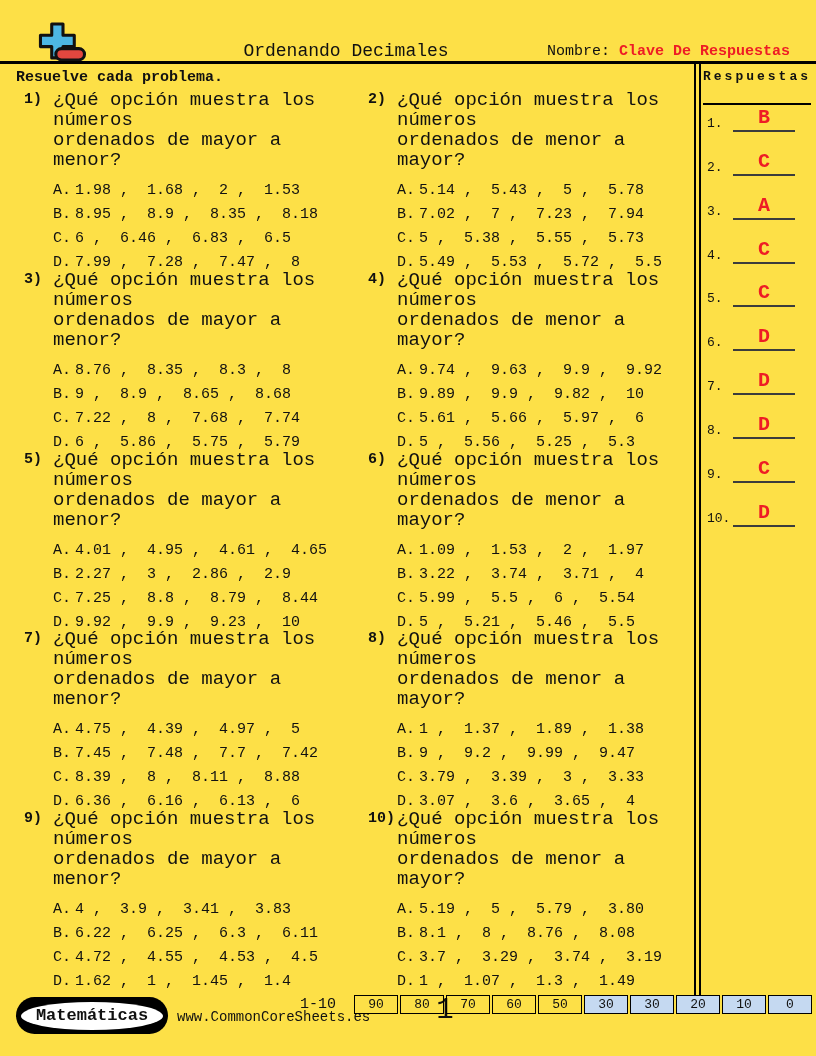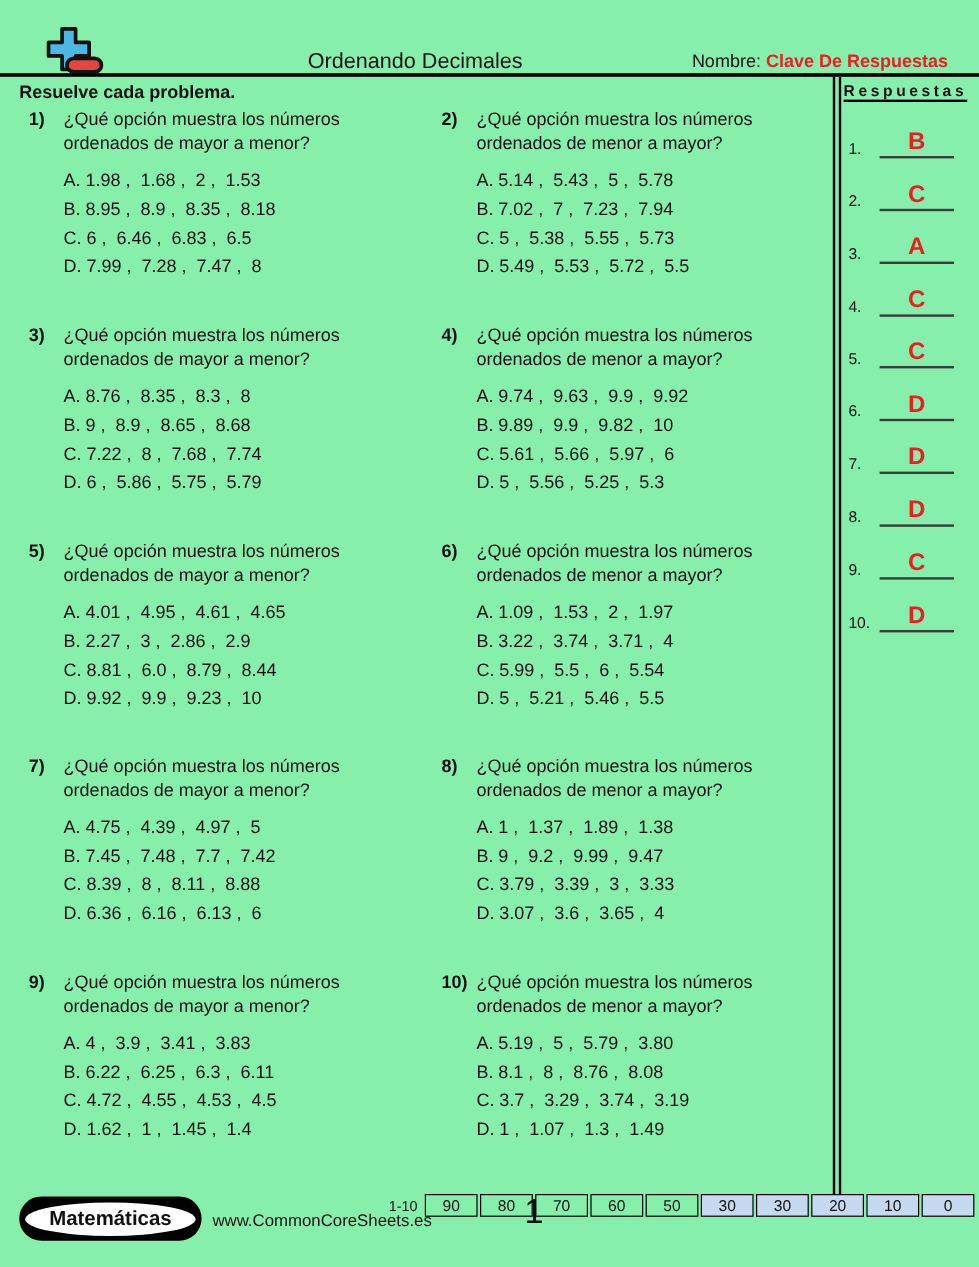--- a/index.html
+++ b/index.html
@@ -2,70 +2,70 @@
 <html style="--accent-red: #ee1c25; --logo-blue: #4db7e4; --logo-red: #e2473f; --shaded-cell: #c5d9f1; --ink: #111111;"><head>
 <meta charset="utf-8">
 <style>
   :root{
     --accent-red:#ee1c25; --logo-blue:#4db7e4; --logo-red:#e2473f;
     --shaded-cell:#c5d9f1; --ink:#111111;
   }
   *{box-sizing:border-box; margin:0; padding:0;}
   html,body{background:#fff;}
   .page{
-    position:relative; width:816px; height:1056px; background:#86efac;
-    font-family:Liberation Sans, sans-serif; color:var(--ink); overflow:hidden;
+    position:relative; width:816px; height:1056px; background:#fde047;
+    font-family:Liberation Mono, monospace; color:var(--ink); overflow:hidden;
   }
   
   .logo{position:absolute; left:38px; top:22px;}
   .page-title{position:absolute; left:0; top:41px; width:692px; text-align:center; font-size:18px;}
   .name-line{position:absolute; right:26px; top:43px; font-size:15px; white-space:pre;}
   .name-value{color:var(--accent-red); font-weight:bold;}
   .header-rule{position:absolute; left:0; top:61px; width:816px; height:3px; background:#000;}
   .instruction{position:absolute; left:16px; top:69px; font-size:15px; font-weight:bold;}
   
   .vline{position:absolute; left:694px; top:64px; width:7px; height:931px;
          border-left:2px solid #000; border-right:2px solid #000;}
   .answers-panel{position:absolute; left:703px; top:67px; width:113px;}
   .answers-title{display:inline-block; font-size:13px; font-weight:bold; letter-spacing:3px;
-                 border-bottom:2px solid #000; padding-bottom:0;}
+                 border-bottom:2px solid #000; padding-bottom:19px;}
   .answers-list{position:absolute; top:21px; left:0; width:113px;}
   .answer-item{height:43.9px; display:flex; align-items:flex-end; padding-left:4px;}
   .answer-num{font-size:13px; width:26px; padding-bottom:1px;}
   .answer-blank{width:62px; border-bottom:2px solid #3c3c3c; text-align:center;}
   .answer-letter{color:var(--accent-red); font-weight:bold; font-size:20px; line-height:22px; display:inline-block; padding-bottom:1px;}
   
   .problems{position:absolute; left:0; top:0; width:692px; height:990px;}
   .problem{position:absolute; display:flex; width:335px;}
   .problem:nth-child(1){left:24px; top:90px;}
   .problem:nth-child(2){left:368px; top:90px;}
   .problem:nth-child(3){left:24px; top:270px;}
   .problem:nth-child(4){left:368px; top:270px;}
   .problem:nth-child(5){left:24px; top:450px;}
   .problem:nth-child(6){left:368px; top:450px;}
   .problem:nth-child(7){left:24px; top:629px;}
   .problem:nth-child(8){left:368px; top:629px;}
   .problem:nth-child(9){left:24px; top:809px;}
   .problem:nth-child(10){left:368px; top:809px;}
   .p-num{font-weight:bold; font-size:15px; width:29px; line-height:20px;}
   .p-body{flex:1;}
-  .p-q{font-size:15px; line-height:20px;}
+  .p-q{font-size:19px; line-height:20px;}
   .p-opts{margin-top:9px;}
   .p-opt{font-size:15px; line-height:24px; display:flex;}
   .opt-letter{margin-right:4px;}
   .opt-text{white-space:pre;}
   
   .brand-badge{position:absolute; left:16px; top:997px; width:152px; height:37px; background:#000;
                border-radius:19px; display:flex; align-items:center; justify-content:center;}
   .brand-inner{background:#fff; width:142px; height:28px; border-radius:50%;
                display:flex; align-items:center; justify-content:center; font-size:17px; font-weight:bold;}
   .site-url{position:absolute; left:177px; top:1009px; font-size:14px;}
   .page-number{position:absolute; left:400px; top:994px; width:90px; text-align:center; font-size:29px;}
   .score{position:absolute; right:4px; top:995px; display:flex; align-items:center;}
-  .score-label{font-size:12px; margin-right:6px;}
+  .score-label{font-size:15px; margin-right:18px;}
   .score-cells{display:flex; gap:2px;}
   .score-cell{width:44px; height:19px; border:1.5px solid #000; display:flex; align-items:center;
               justify-content:center; font-size:13px;}
   .score-cell.shaded{background:var(--shaded-cell);}
 </style>
 </head>
 <body>
 
 <div class="page">
 
@@ -268,21 +268,21 @@
         <div class="p-opt">
           <span class="opt-letter">A.</span>
           <span class="opt-text">4.01 ,  4.95 ,  4.61 ,  4.65</span>
         </div>
         <div class="p-opt">
           <span class="opt-letter">B.</span>
           <span class="opt-text">2.27 ,  3 ,  2.86 ,  2.9</span>
         </div>
         <div class="p-opt">
           <span class="opt-letter">C.</span>
-          <span class="opt-text">8.81 ,  6.0 ,  8.79 ,  8.44</span>
+          <span class="opt-text">7.25 ,  8.8 ,  8.79 ,  8.44</span>
         </div>
         <div class="p-opt">
           <span class="opt-letter">D.</span>
           <span class="opt-text">9.92 ,  9.9 ,  9.23 ,  10</span>
         </div>
       </div>
     </div>
   </div>
 
   <div class="problem">

